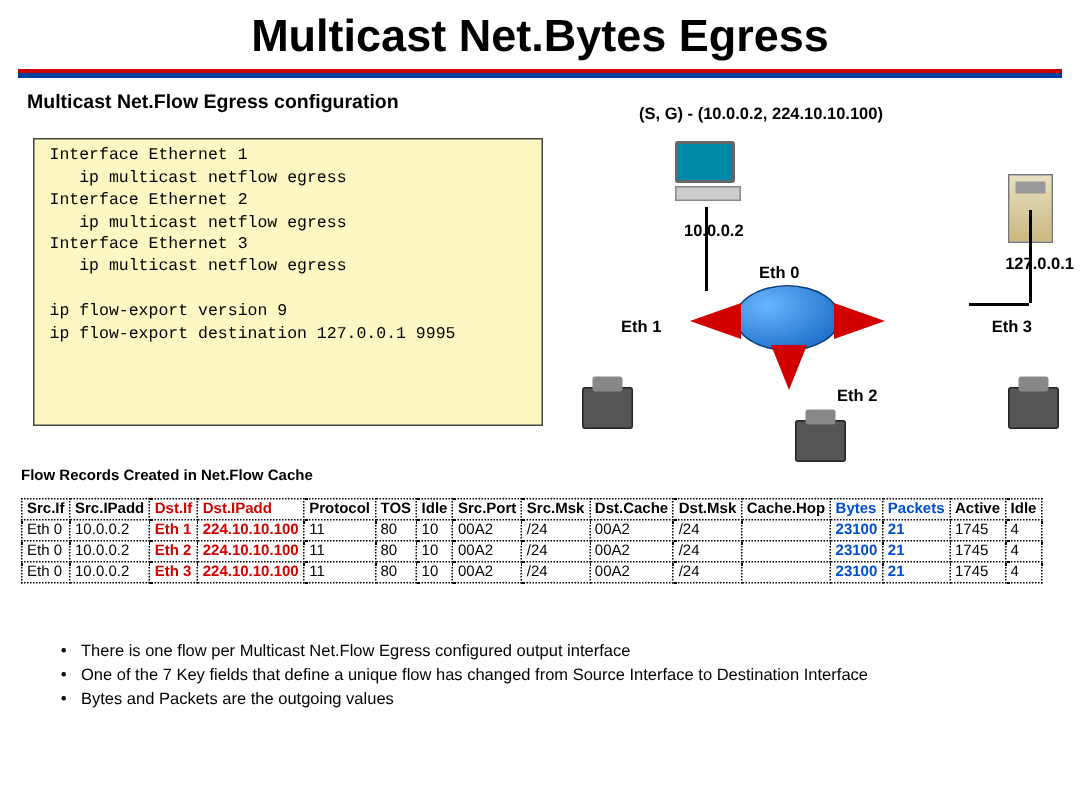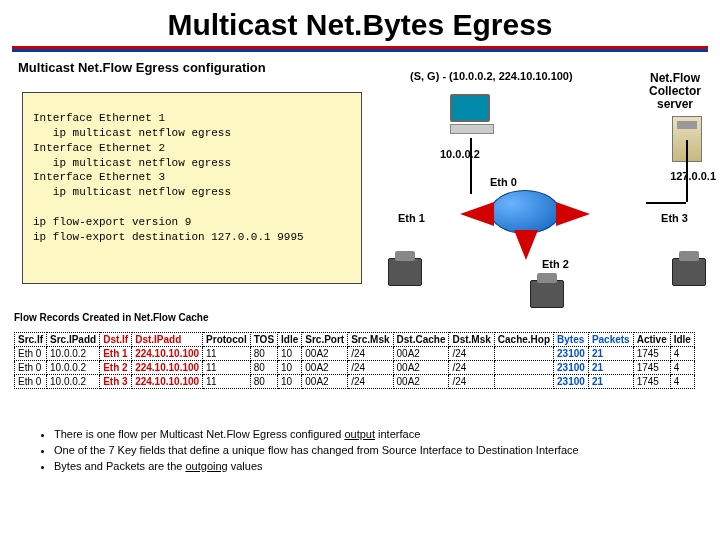--- a/index.html
+++ b/index.html
@@ -29,32 +29,32 @@
     font-size: 13px;
     font-weight: bold;
     margin: 2px 0 4px 18px;
   }
   .config-box {
     position: absolute;
     left: 22px; top: 92px;
     width: 340px; height: 192px;
     background: #fdf7c4;
     border: 1px solid #444;
-    padding: 18px 10px;
+    padding: 4px 10px;
     font-family: "Courier New", monospace;
     font-size: 11px;
     line-height: 1.35;
     white-space: pre;
   }
   .diagram {
     position: absolute;
     left: 370px; top: 70px;
     width: 340px; height: 230px;
   }
-  .lbl { position: absolute; font-size: 11px; }
+  .lbl { position: absolute; font-size: 11px; margin-left: 16px; }
   .lbl.sg { top: 0; left: 40px; font-weight: bold; }
   .lbl.coll { top: 2px; right: 0; width: 70px; text-align: center; font-weight: bold; font-size: 12px; line-height: 1.1; }
   .pc {
     position: absolute; top: 24px; left: 80px;
     width: 46px; height: 44px;
   }
   .pc .mon { width: 40px; height: 28px; border: 2px solid #666; background: #0089a8; border-radius: 2px; }
   .pc .base { width: 44px; height: 10px; background: #ccc; border: 1px solid #888; margin-top: 2px; }
   .server {
     position: absolute; top: 46px; right: 8px;
@@ -118,21 +118,21 @@
   .red { color: #d30000; font-weight: bold; }
   .blue { color: #004fcf; font-weight: bold; }
 
   .bullets {
     position: absolute;
     left: 14px; top: 416px; right: 10px;
     font-size: 11px;
     line-height: 1.35;
   }
   .bullets li { margin-bottom: 1px; }
-  .u { text-decoration: underline; }
+  .u { }
 </style>
 </head>
 <body>
 
 <div class="slide-title">Multicast Net.Bytes Egress</div>
 <hr class="title-rule">
 
 <div class="subtitle">Multicast Net.Flow Egress configuration</div>
 
 <div class="config-box">Interface Ethernet 1
@@ -140,21 +140,20 @@
 Interface Ethernet 2
    ip multicast netflow egress
 Interface Ethernet 3
    ip multicast netflow egress
 
 ip flow-export version 9
 ip flow-export destination 127.0.0.1 9995</div>
 
 <div class="diagram">
   <div class="lbl sg">(S, G) - (10.0.0.2, 224.10.10.100)</div>
-  <div class="lbl coll">Net.Flow Collector server</div>
   <div class="pc">
       <div class="mon"></div>
       <div class="base"></div>
     </div>
   <div class="server"></div>
   <div class="line v1"></div>
   <div class="line srv"></div>
   <div class="line srvh"></div>
   <div class="lbl ip1">10.0.0.2</div>
   <div class="lbl eth0">Eth 0</div>

